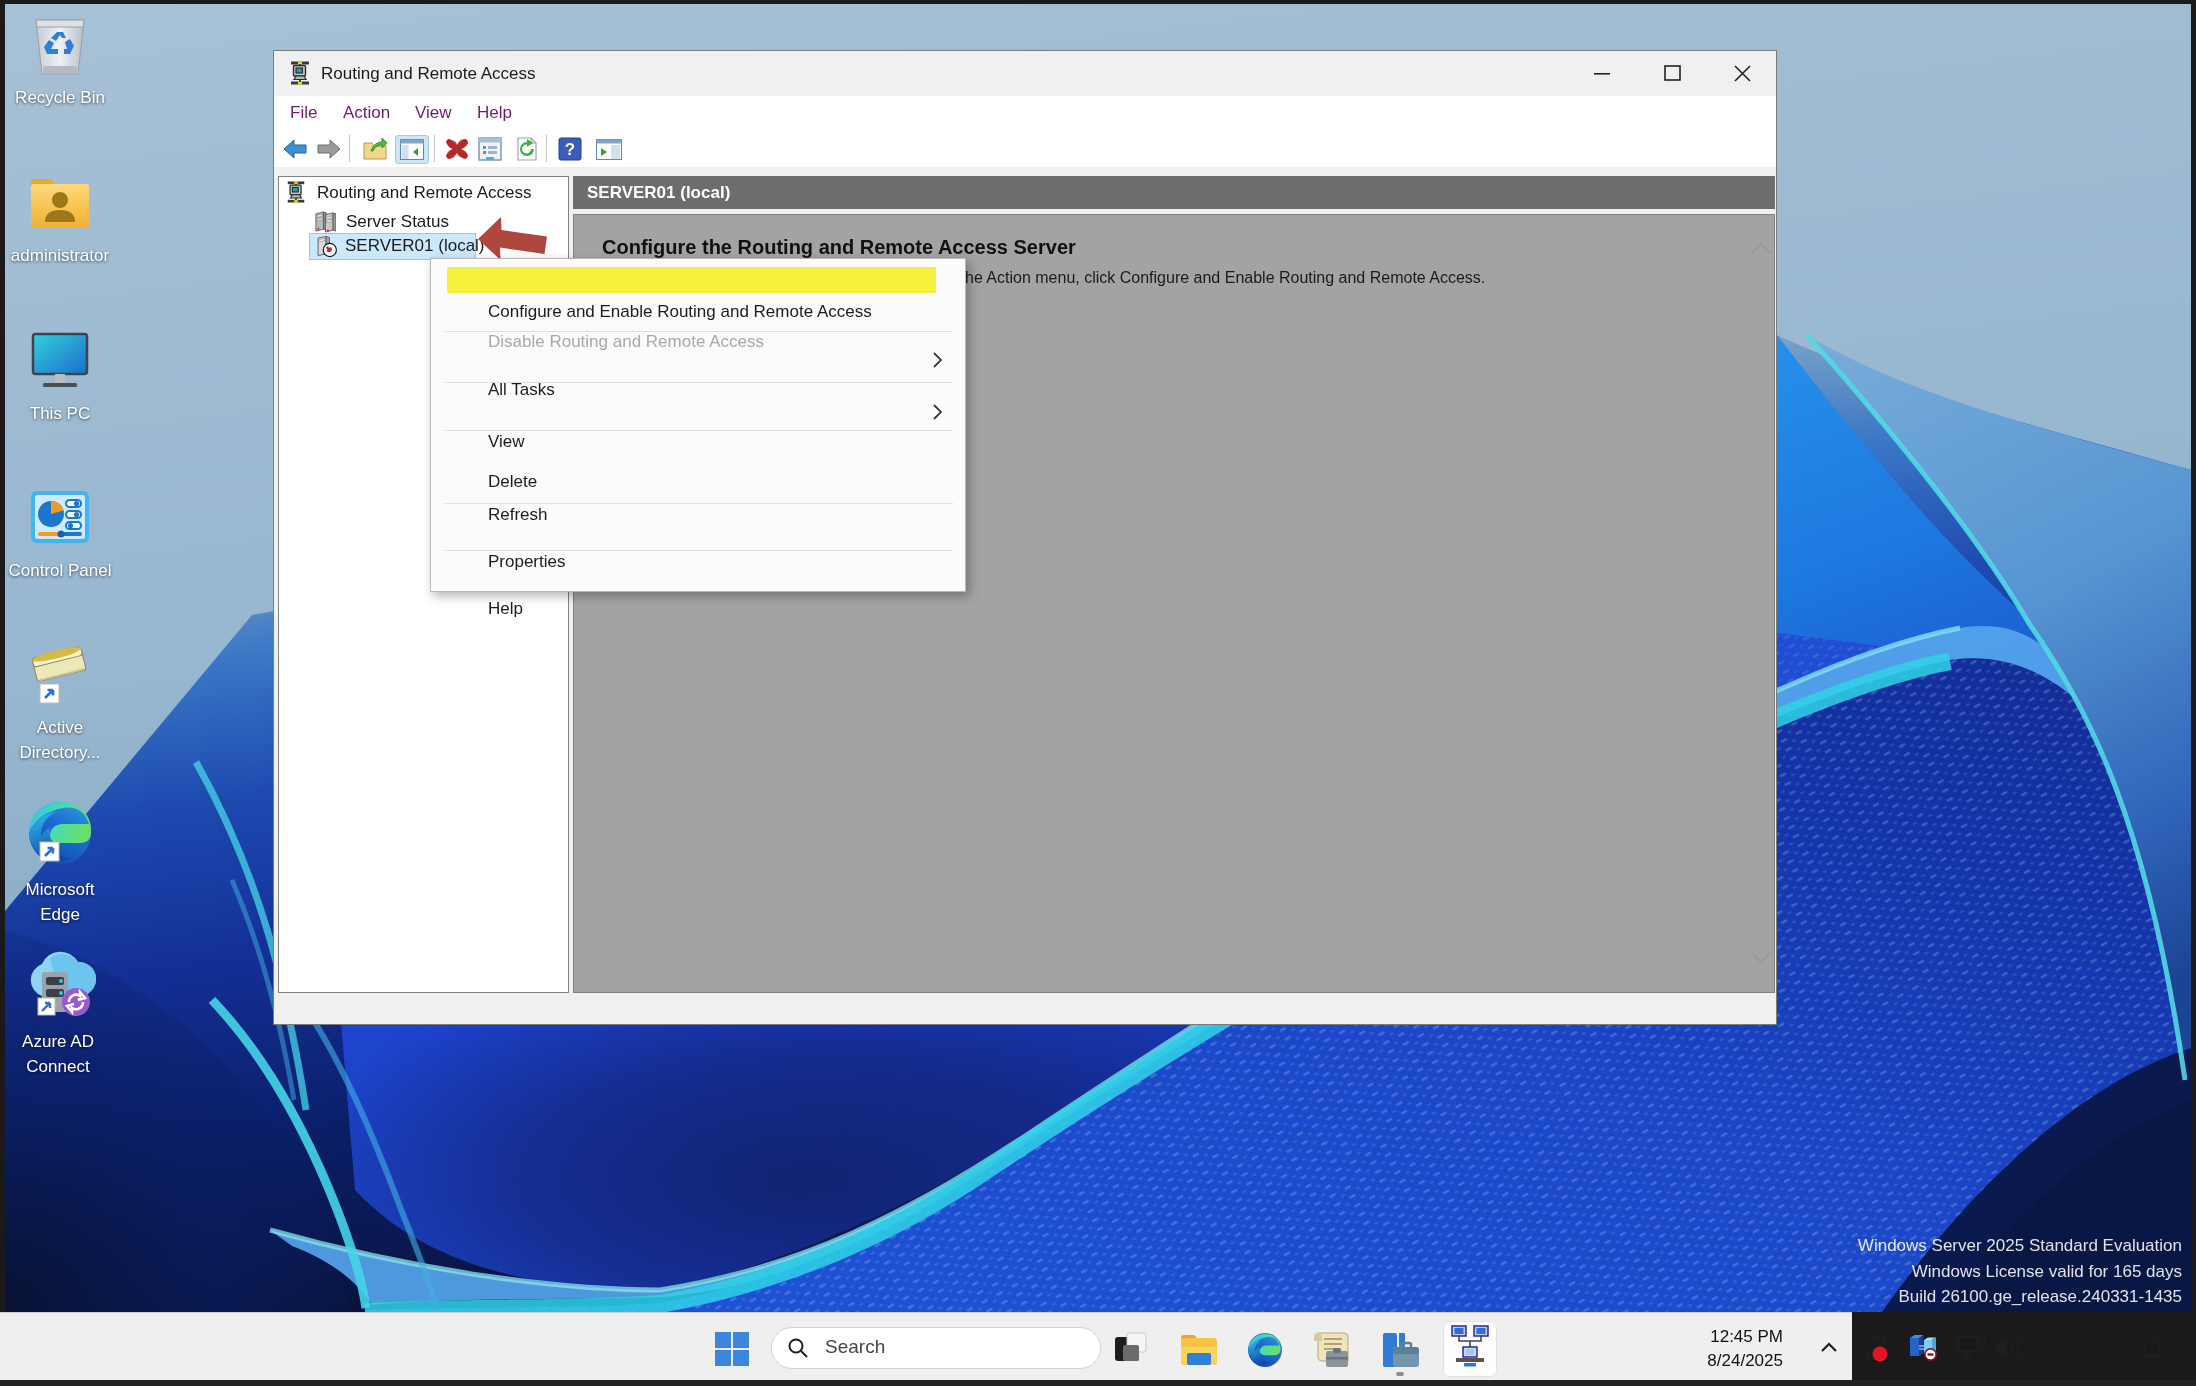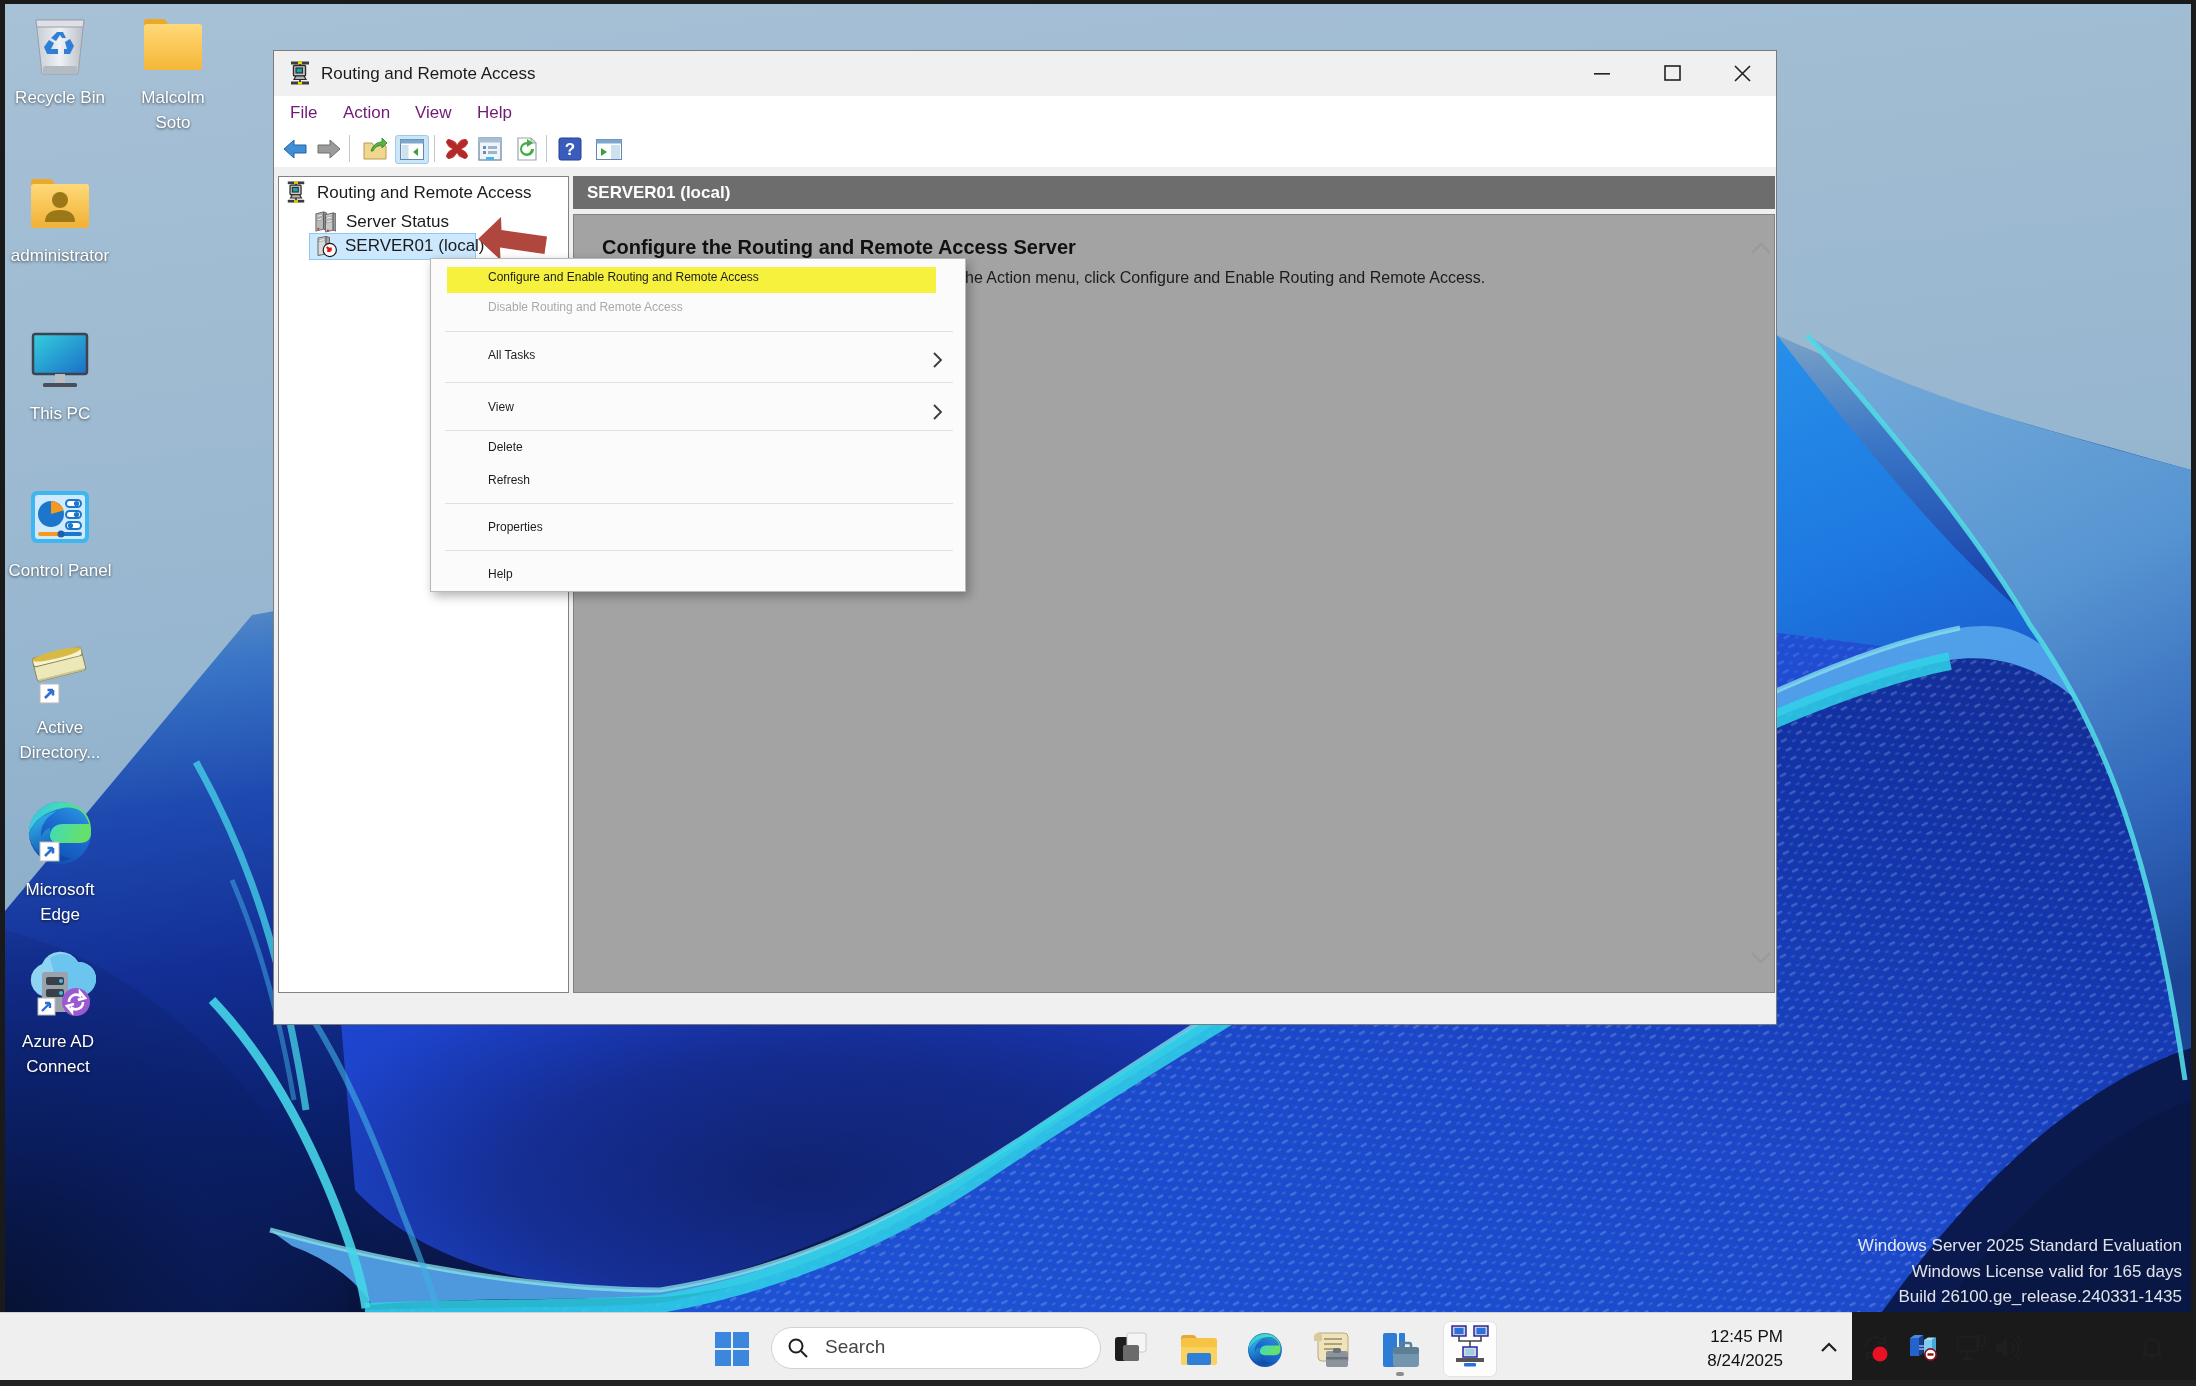--- a/index.html
+++ b/index.html
@@ -30,21 +30,21 @@
 #rpane { position:absolute; left:299px; top:125px; width:1202px; height:817px; }
 #rphead { position:absolute; left:0; top:0; width:100%; height:33px; background:#6d6d6d;
   color:#fff; font-weight:bold; font-size:17px; line-height:33px; padding-left:14px; }
 #rpbody { position:absolute; left:0; top:38px; width:100%; height:779px;
   background:#a3a3a3; border:1px solid #828282; }
 #statusbar { position:absolute; left:0; top:942px; width:100%; height:32px;
   background:#f0f0f0; border-top:1px solid #d9d9d9; font-size:17px; color:#1b1b1b; }
 
 #cmenu { position:absolute; left:430px; top:258px; width:536px; height:334px;
   background:#fbfbfb; border:1px solid #b8b8b8; box-shadow:3px 4px 10px rgba(0,0,0,.3); }
-.mi { position:absolute; left:57px; font-size:12px; color:#1c1c1c; white-space:nowrap; }
+.mi { position:absolute; left:57px; font-size:17px; color:#1c1c1c; white-space:nowrap;margin-top:32px; }
 .msep { position:absolute; left:14px; width:508px; height:1px; background:#e0e0e0; }
 
 #taskbar { position:absolute; left:0px; top:1312px; width:1852px; height:68px;
   background:#efefef; border-top:1px solid #d0d0d0; }
 #tbdark { position:absolute; left:0; top:1380px; width:2196px; height:6px; background:#222; }
 .tray { position:absolute; font-size:17px; color:#111; }
 
 #wm { position:absolute; right:14px; top:1233px; text-align:right; color:rgba(255,255,255,.88);
   font-size:17px; line-height:25.5px; }
 </style>
@@ -166,33 +166,20 @@
     <path d="M4,6 L52,6 L46,60 L10,60 Z" fill="url(#rbin)" stroke="#9aa0a8" stroke-width="1"></path>
     <path d="M4,6 L52,6 L51.2,13 L4.8,13 Z" fill="#dde1e7" stroke="#9aa0a8" stroke-width="1"></path>
     <rect x="11" y="52" width="34" height="8" rx="2" fill="#b4bac2"></rect>
     <g fill="#2f7fd6">
       <path d="M25,18 L31,18 L34,24 L30,24 L28,21 L24,27 L19,24 Z"></path>
       <path d="M17,26 L22,29 L19,35 L26,35 L26,40 L15,40 L12,33 Z"></path>
       <path d="M38,25 L42,32 L38,40 L32,40 L32,35 L35,35 L33,28 Z"></path>
     </g>
   </svg>
   <div>Recycle Bin</div>
-</div>
-<div class="dico" style="left:115px; top:14px;">
-  <svg width="64" height="66" viewBox="0 0 64 66">
-    <defs>
-          <linearGradient id="fold" x1="0" y1="0" x2="0" y2="1">
-      <stop offset="0" stop-color="#ffd978"></stop>
-            <stop offset="1" stop-color="#f5b637"></stop>
-    </linearGradient>
-        </defs>
-    <path d="M3,8 Q3,5 6,5 L22,5 Q24,5 25,7 L28,12 L3,12 Z" fill="#eaa928"></path>
-    <rect x="3" y="10" width="58" height="46" rx="3" fill="url(#fold)"></rect>
-  </svg>
-  <div>Malcolm<br>Soto</div>
 </div>
 <div class="dico" style="left:2px; top:172px;">
   <svg width="66" height="66" viewBox="0 0 66 66">
     <defs>
           <linearGradient id="fold2" x1="0" y1="0" x2="0" y2="1">
       <stop offset="0" stop-color="#ffd978"></stop>
             <stop offset="1" stop-color="#f0b135"></stop>
     </linearGradient>
         </defs>
     <path d="M4,10 Q4,7 7,7 L23,7 Q25,7 26,9 L29,14 L4,14 Z" fill="#eaa928"></path>

